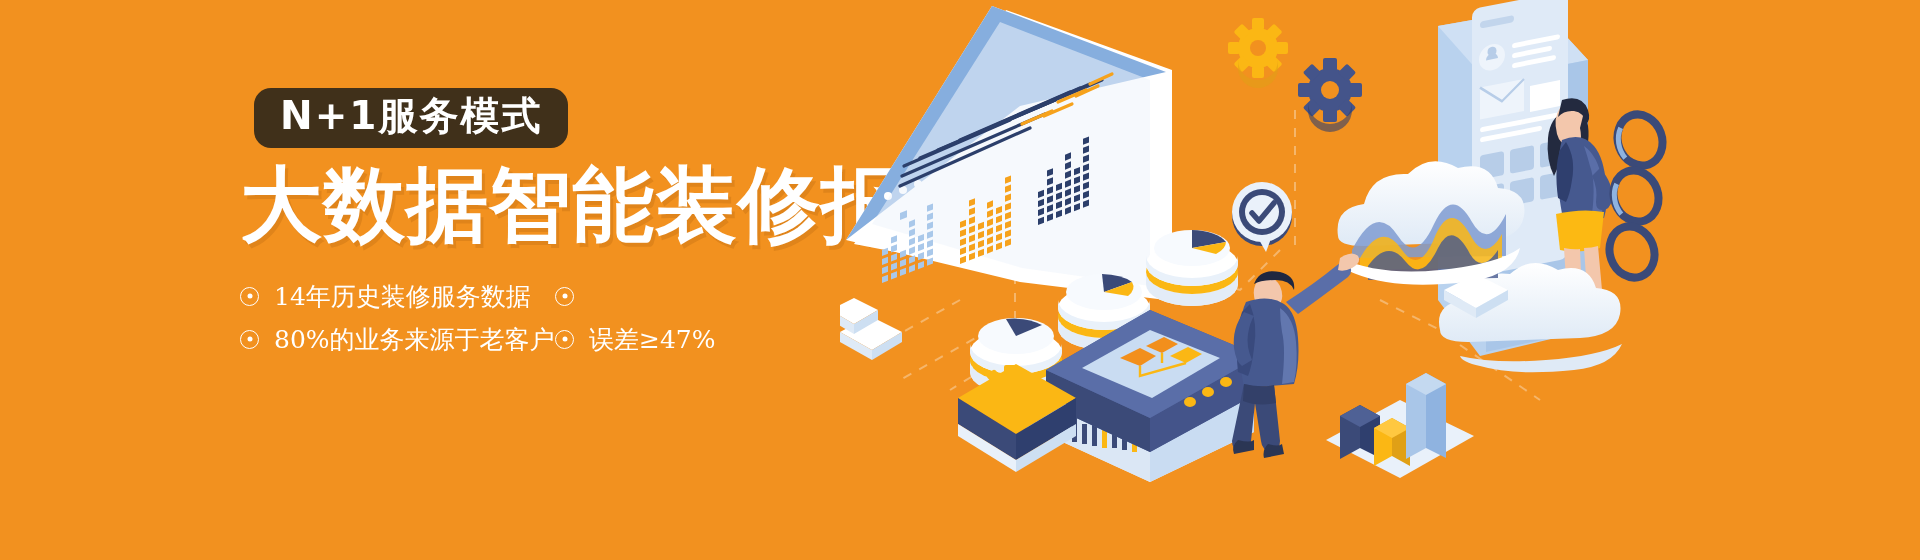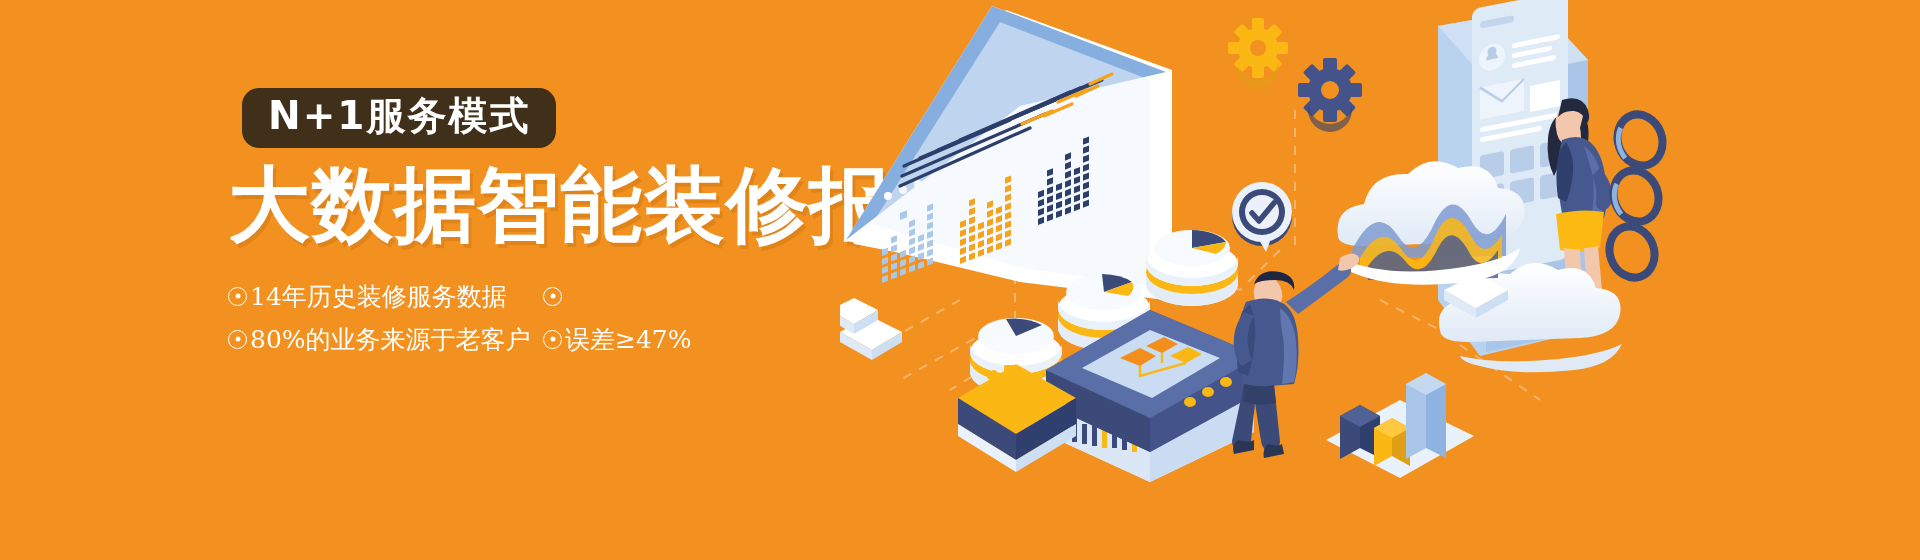--- a/index.html
+++ b/index.html
@@ -8,21 +8,21 @@
     width:1920px;height:560px;overflow:hidden;
     font-family:"Liberation Sans","DejaVu Sans",sans-serif;
     background:#f1911e;
   }
   .banner{
     position:relative;width:1920px;height:560px;
     background:#f2911f;overflow:hidden;
   }
   
   .copy{
-    position:absolute;left:228px;top:88px;width:760px;
+    position:absolute;left:240px;top:88px;width:760px;
   }
   .badge{
     display:inline-block;
     background:#40301a;
     color:#ffffff;
     font-family:"DejaVu Sans","Liberation Sans",sans-serif;
     font-size:39px;font-weight:700;
     letter-spacing:2px;
     padding:6px 26px 10px 26px;
     border-radius:17px;
@@ -45,21 +45,21 @@
     grid-template-columns:315px auto;
     grid-auto-rows:43px;
     align-items:center;
   }
   .bullet{
     color:#ffffff;
     font-family:"DejaVu Serif","Liberation Serif",serif;
     font-size:25px;
     line-height:1;
     white-space:nowrap;
-    display:flex;align-items:center;gap:3px;
+    display:flex;align-items:center;gap:15px;
   }
   .bullet .mk{
     display:inline-block;
     width:17px;height:17px;border-radius:50%;
     border:1.6px solid #ffffff;
     position:relative;flex:0 0 auto;
   }
   .bullet .mk::after{
     content:"";position:absolute;left:50%;top:50%;
     width:5px;height:5px;border-radius:50%;

